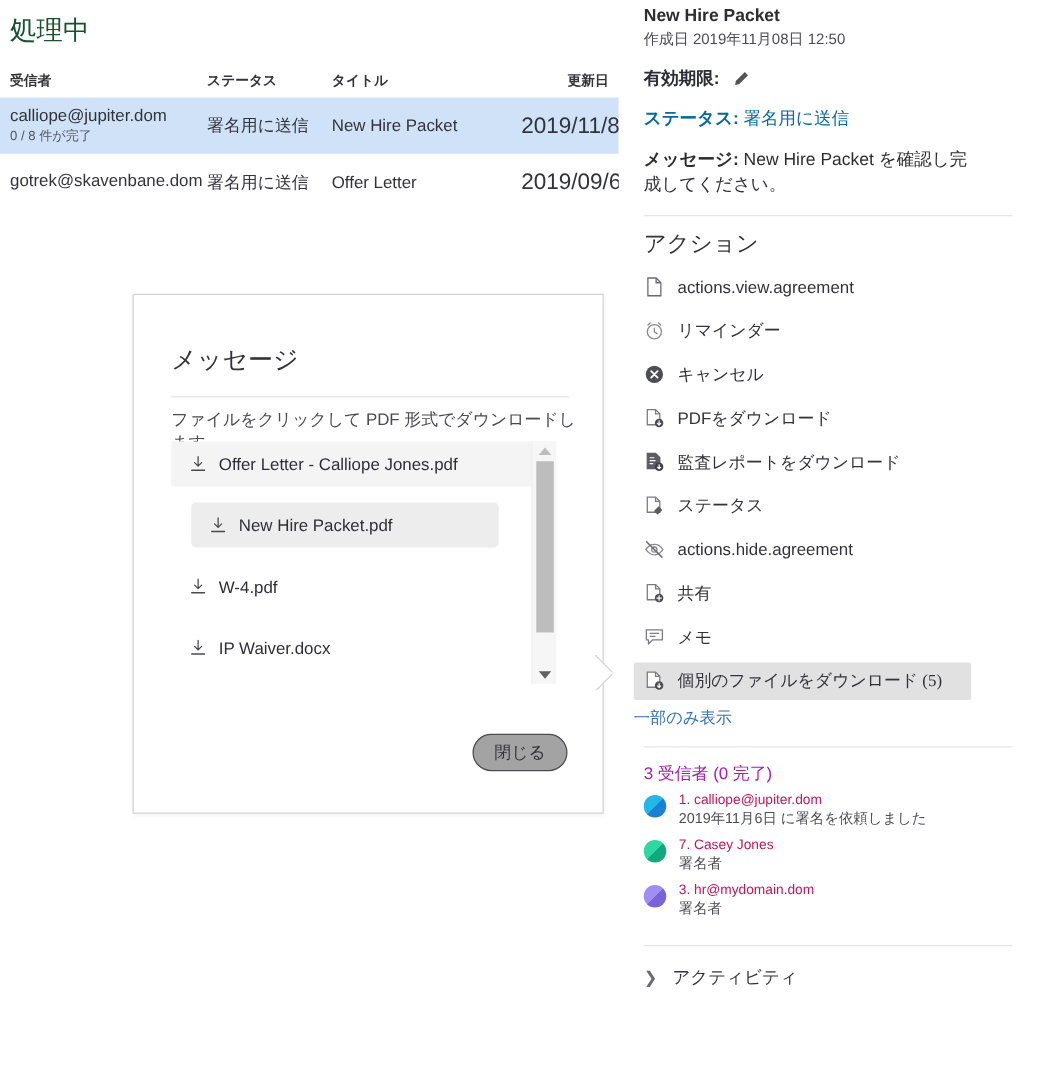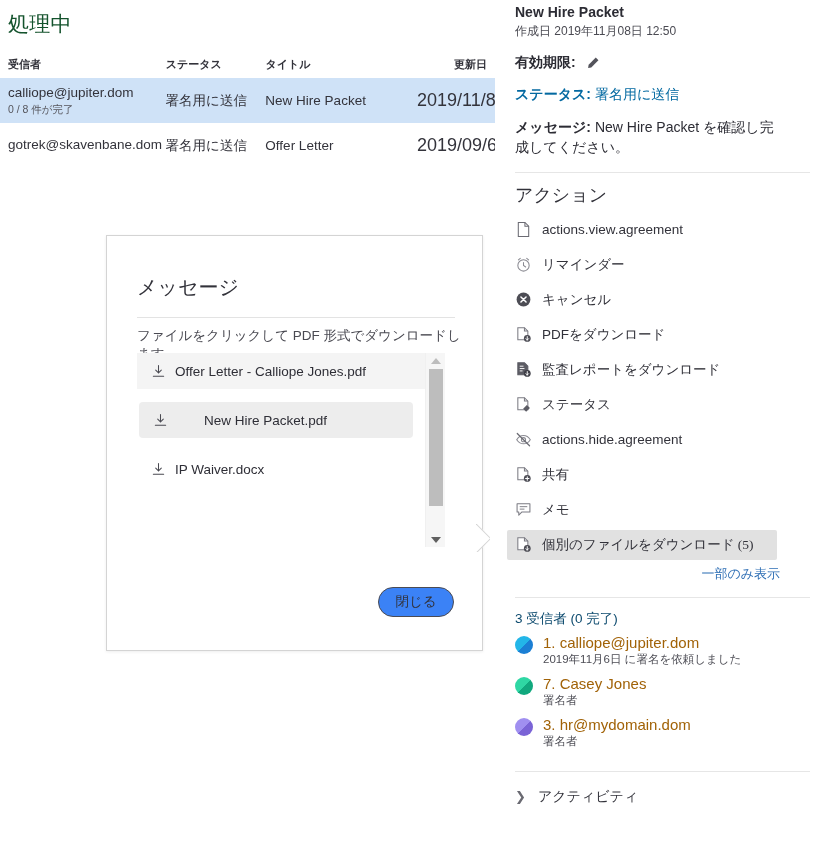--- a/index.html
+++ b/index.html
@@ -77,21 +77,21 @@
   #file-list {
     position: absolute; left: 0; top: 0; width: 300px; height: 194px;
   }
   .file-item {
     display: flex; align-items: center;
     height: 36px; padding-left: 14px;
     font-size: 13.5px; color: #2e2e36;
     margin-bottom: 13px;
   }
   .file-item.shaded { background: #f4f4f4; width: 300px; margin-left: 0; }
-  .file-item.hovered { background: #ededed; border-radius: 4px; width: 274px; margin-left: 2px; gap: 27px; }
+  .file-item.hovered { background: #ededed; border-radius: 4px; width: 246px; margin-left: 16px; }
   .file-item .dl-ico {
     width: 15px; height: 15px; margin-right: 9px; flex: 0 0 auto;
     position: relative; top: 0;
   }
 
   
   #sb {
     position: absolute; left: 318px; top: 117px; width: 20px; height: 194px;
     background: #f6f6f6; border-left: 1px solid #f0f0f0;
   }
@@ -105,21 +105,21 @@
     position: absolute; left: 3px; top: 16px; width: 14px; height: 137px;
     background: #bdbdbd;
   }
   .tri { width: 0; height: 0; }
   .tri.up { border-left: 5px solid transparent; border-right: 5px solid transparent; border-bottom: 6px solid #bdbdbd; }
   .tri.down { border-left: 5px solid transparent; border-right: 5px solid transparent; border-top: 6px solid #606060; }
 
   #close-btn {
     position: absolute; left: 271px; top: 351px;
     width: 76px; height: 30px; border-radius: 15px;
-    border: 1.4px solid #4b4b53; background: #3b82f6;
+    border: 1.4px solid #4b4b53; background: #a3a3a3;
     color: #32323a; font-size: 13.5px;
     font-family: "Liberation Sans", sans-serif;
     cursor: pointer; padding: 0;
   }
   
   #callout {
     position: absolute; left: 476px; top: 524px;
     width: 14px; height: 28px; overflow: hidden;
   }
   #callout::before {
@@ -149,32 +149,32 @@
   #actions-list { margin-top: 8px; }
   .action-item {
     display: flex; align-items: center;
     height: 30px; padding-left: 8px; margin-bottom: 5px;
     font-size: 13.5px; color: #32323a; cursor: pointer;
   }
   .action-item.active { background: #e1e1e1; border-radius: 2px; width: 270px; font-family: Liberation Serif, serif; }
   .action-item .a-ico { width: 17px; height: 17px; margin-right: 10px; flex: 0 0 auto; }
 
   #partial-link {
-    text-align: right; padding-right: 38px; margin-top: 2px;
+    padding-right: 38px; margin-top: 2px;
     font-size: 13px; color: #2f6fb5; cursor: pointer;
   }
 
-  #recip-count { margin: 12px 0 0 8px; font-size: 13.5px; color: #0c4a6e; }
+  #recip-count { margin: 12px 0 0 8px; font-size: 13.5px; color: #a21caf; }
   #recip-list { margin-top: 6px; }
   .recip-item { display: flex; align-items: flex-start; padding-left: 8px; margin-bottom: 8px; }
   .avatar {
     width: 18px; height: 18px; border-radius: 50%;
     flex: 0 0 auto; margin: 2px 10px 0 0;
   }
-  .recip-name { font-size: 15px; color: #a16207; }
+  .recip-name { font-size: 11px; color: #be185d; }
   .recip-sub { font-size: 11.5px; color: #4d4d55; margin-top: 1px; }
 
   #activity-row { display: flex; align-items: center; padding-left: 8px; margin-top: 16px; font-size: 14px; color: #32323a; cursor: pointer; }
   #activity-row .chev { margin-right: 12px; color: #6a6a72; font-size: 13px; }
 </style>
 </head>
 <body>
 
 <div id="root">
 
@@ -229,20 +229,28 @@
 
           <div class="file-item hovered">
             <span class="dl-ico">
               <svg viewBox="0 0 16 16" width="15" height="15">
                   <path d="M8 1.5v8M8 9.5l-3-3M8 9.5l3-3M2.5 13h11" stroke="#4a4a52" stroke-width="1.1" fill="none" stroke-linecap="round" stroke-linejoin="round"></path>
                 </svg>
             </span>
             <span>New Hire Packet.pdf</span>
           </div>
 
+          <div class="file-item">
+            <span class="dl-ico">
+              <svg viewBox="0 0 16 16" width="15" height="15">
+                  <path d="M8 1.5v8M8 9.5l-3-3M8 9.5l3-3M2.5 13h11" stroke="#4a4a52" stroke-width="1.1" fill="none" stroke-linecap="round" stroke-linejoin="round"></path>
+                </svg>
+            </span>
+            <span>W-4.pdf</span>
+          </div>
 
           <div class="file-item">
             <span class="dl-ico">
               <svg viewBox="0 0 16 16" width="15" height="15">
                   <path d="M8 1.5v8M8 9.5l-3-3M8 9.5l3-3M2.5 13h11" stroke="#4a4a52" stroke-width="1.1" fill="none" stroke-linecap="round" stroke-linejoin="round"></path>
                 </svg>
             </span>
             <span>IP Waiver.docx</span>
           </div>
 

